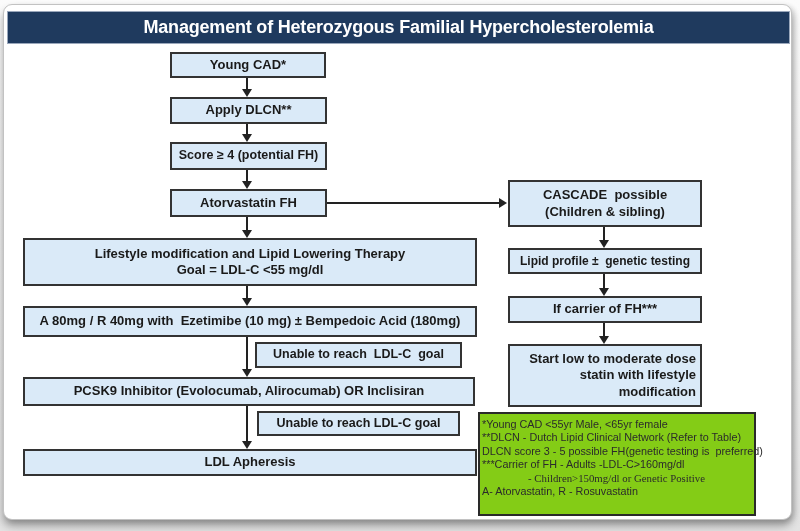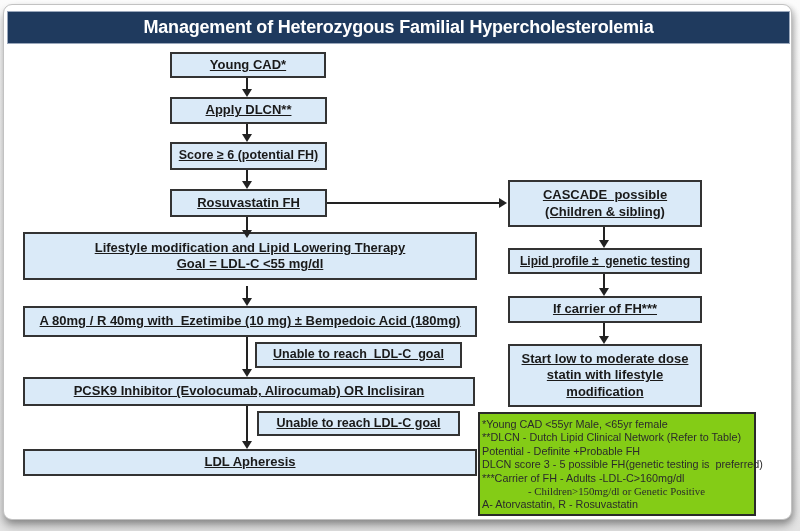--- a/index.html
+++ b/index.html
@@ -8,22 +8,22 @@
   .slide{position:absolute;left:3px;top:4px;width:787px;height:514px;background:#ffffff;
     border:1px solid #c2c2c2;border-radius:9px;
     box-shadow:0 6px 9px rgba(0,0,0,.32),3px 2px 5px rgba(0,0,0,.12);}
   .layer{position:absolute;left:0;top:0;width:800px;height:531px;border-radius:30px;}
   .titlebar{position:absolute;left:7px;top:11px;width:781px;height:31px;background:#1f3a5e;
     border:1px solid #9aa7bb;display:flex;align-items:center;justify-content:center;}
   .titlebar span{color:#ffffff;font-weight:bold;font-size:18px;letter-spacing:-0.2px;white-space:pre;}
   .node{position:absolute;background:#daeaf8;border:2px solid #333333;box-sizing:border-box;
     color:#1a1a1a;font-weight:bold;font-size:13px;display:flex;flex-direction:column;
     align-items:center;justify-content:center;text-align:center;line-height:1.25;}
-  .node span{white-space:pre;display:block;text-decoration:underline;}
-  .wraptext{white-space:normal !important;padding:0 4px;}
+  .node span{white-space:pre;display:block;}
+  .wraptext{white-space:normal !important;padding:0 4px;text-align:right;}
   .f12 span{font-size:12px;}
   .f125 span{font-size:12.5px;}
   .footnote{position:absolute;left:478px;top:412px;width:278px;height:104px;background:#84cc16;
     border:2px solid #2a2a2a;box-sizing:border-box;padding:4px 2px;color:#2b2b2b;
     font-size:10.8px;line-height:13.4px;font-weight:normal;}
   .fl{white-space:pre;}
   .indent{padding-left:46px;font-family:Liberation Serif, serif;}
   .varrow{position:absolute;width:2px;background:#222222;}
   .varrow::after{content:"";position:absolute;bottom:-7px;left:-4px;width:0;height:0;
     border-left:5px solid transparent;border-right:5px solid transparent;border-top:8px solid #222222;}
@@ -42,26 +42,26 @@
       <span>Management of Heterozygous Familial Hypercholesterolemia</span>
     </div>
 
     <div class="node" style="left:170px;top:52px;width:156px;height:26px">
       <span>Young CAD*</span>
     </div>
     <div class="node" style="left:170px;top:97px;width:157px;height:27px">
       <span>Apply DLCN**</span>
     </div>
     <div class="node f125" style="left:170px;top:142px;width:157px;height:28px">
-      <span>Score ≥ 6 (potential FH)</span>
+      <span>Score ≥ 4 (potential FH)</span>
     </div>
     <div class="node" style="left:170px;top:189px;width:157px;height:28px">
-      <span>Rosuvastatin FH</span>
+      <span>Atorvastatin FH</span>
     </div>
-    <div class="node" style="left:23px;top:232px;width:454px;height:48px">
+    <div class="node" style="left:23px;top:238px;width:454px;height:48px">
       <span>Lifestyle modification and Lipid Lowering Therapy</span>
       <span>Goal = LDL-C &lt;55 mg/dl</span>
     </div>
     <div class="node" style="left:23px;top:306px;width:454px;height:31px">
       <span>A 80mg / R 40mg with  Ezetimibe (10 mg) ± Bempedoic Acid (180mg)</span>
     </div>
     <div class="node f125" style="left:255px;top:342px;width:207px;height:26px">
       <span>Unable to reach  LDL-C  goal</span>
     </div>
     <div class="node" style="left:23px;top:377px;width:452px;height:29px">
@@ -84,21 +84,20 @@
     <div class="node" style="left:508px;top:296px;width:194px;height:27px">
       <span>If carrier of FH***</span>
     </div>
     <div class="node" style="left:508px;top:344px;width:194px;height:63px">
       <span class="wraptext">Start low to moderate dose statin with lifestyle modification</span>
     </div>
 
     <div class="footnote">
       <div class="fl">*Young CAD &lt;55yr Male, &lt;65yr female</div>
       <div class="fl">**DLCN - Dutch Lipid Clinical Network (Refer to Table)</div>
-      <div class="fl">Potential - Definite +Probable FH</div>
       <div class="fl">DLCN score 3 - 5 possible FH(genetic testing is  preferred)</div>
       <div class="fl">***Carrier of FH - Adults -LDL-C&gt;160mg/dl</div>
       <div class="fl indent">- Children&gt;150mg/dl or Genetic Positive</div>
       <div class="fl">A- Atorvastatin, R - Rosuvastatin</div>
     </div>
 
     <div class="varrow" style="left:246px;top:78px;height:12px"></div>
     <div class="varrow" style="left:246px;top:124px;height:11px"></div>
     <div class="varrow" style="left:246px;top:170px;height:12px"></div>
     <div class="varrow" style="left:246px;top:217px;height:14px"></div>

